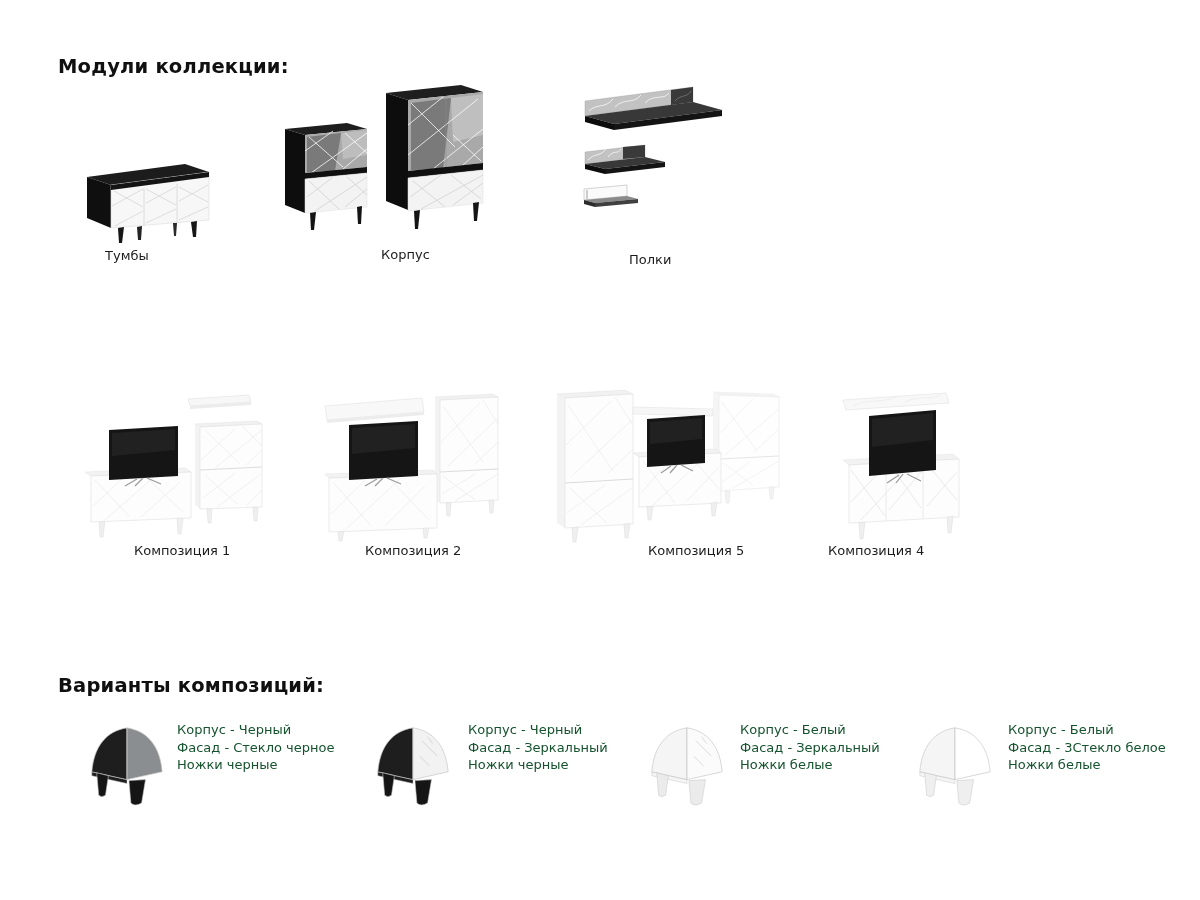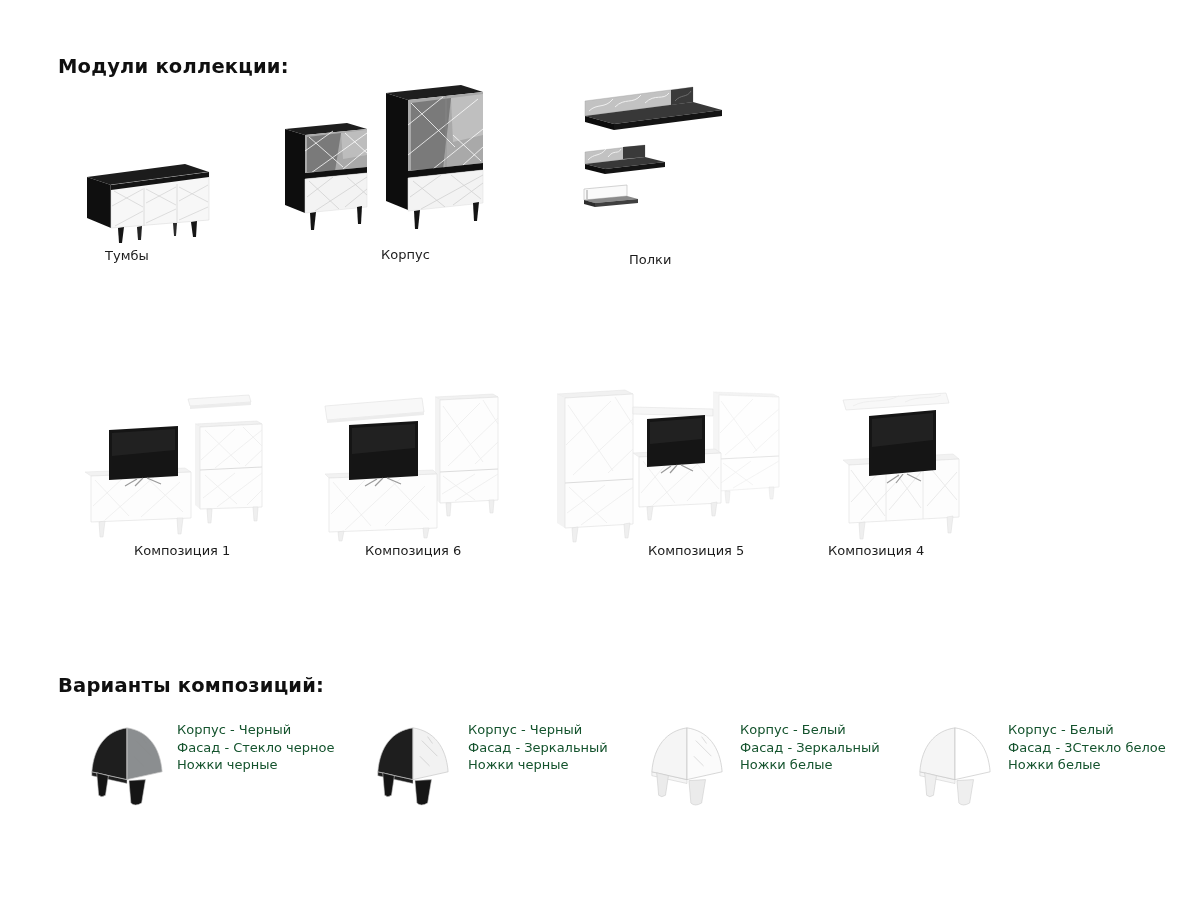--- a/index.html
+++ b/index.html
@@ -177,21 +177,21 @@
       <polygon points="13,142 19,141 17,151 14,151" fill="#efefef" stroke="#dcdcdc" stroke-width="0.5"></polygon>
       <polygon points="98,138 104,138 102,148 99,148" fill="#efefef" stroke="#dcdcdc" stroke-width="0.5"></polygon>
 
       <polygon points="24,35 93,31 93,86 24,90" fill="#151515"></polygon>
       <polygon points="27,38 90,34 90,58 27,64" fill="#2a2a2a" opacity="0.6"></polygon>
       <g stroke="#9a9a9a" stroke-width="1.2" fill="none">
         <path d="M52,89 L40,96 M62,88 L76,94 M58,88 L50,96"></path>
       </g>
     </svg>
   </div>
-  <div class="caption" style="left:365px;top:543px;width:180px">Композиция 6</div>
+  <div class="caption" style="left:365px;top:543px;width:180px">Композиция 2</div>
 
   <div class="img" style="left:553px;top:385px">
     <svg width="232" height="162" viewBox="0 0 232 162">
 
       <polygon points="4,9 72,5 80,9 12,13" fill="#f1f1f1" stroke="#e3e3e3" stroke-width="0.5"></polygon>
       <polygon points="4,9 12,13 12,143 4,138" fill="#f3f3f3"></polygon>
       <polygon points="12,13 80,9 80,139 12,143" fill="#fdfdfd" stroke="#e2e2e2" stroke-width="0.7"></polygon>
       <line x1="12" y1="98" x2="80" y2="94" stroke="#dcdcdc" stroke-width="1"></line>
       <g stroke="#ececec" stroke-width="0.8" fill="none">
         <path d="M13,60 L58,16 M20,90 L80,34 M55,88 L80,64 M15,20 L60,86 M62,12 L80,40"></path>

